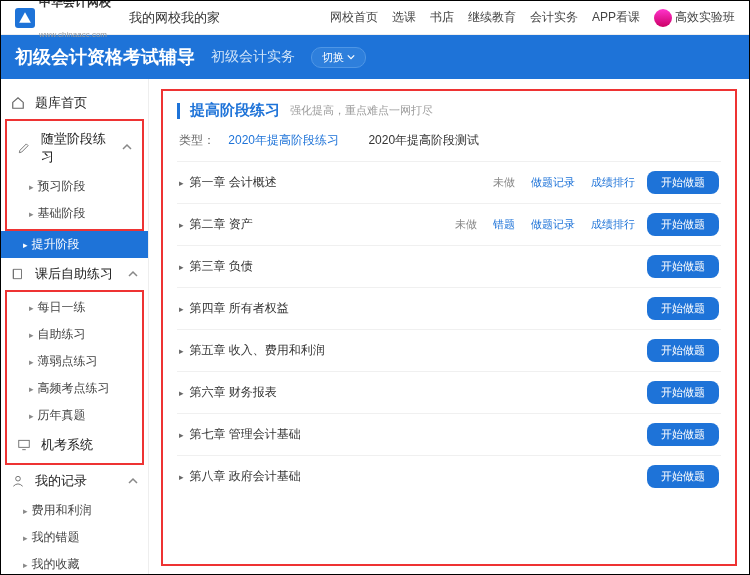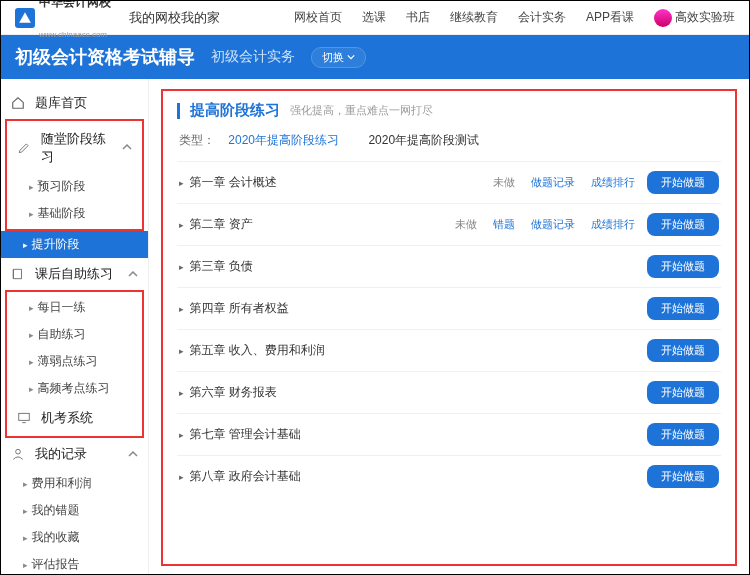--- a/index.html
+++ b/index.html
@@ -8,21 +8,21 @@
     
     
     .top-nav { display: flex; align-items: center; padding: 6px 14px; border-bottom: 1px solid #eee; height: 34px; }
     .logo-wrap { display: flex; align-items: center; gap: 4px; }
     .logo-icon { width: 20px; height: 20px; background: #1e73d8; border-radius: 3px; display: flex; align-items: center; justify-content: center; }
     .logo-icon svg { fill: #fff; width: 14px; height: 14px; }
     .logo-text { display: flex; flex-direction: column; line-height: 1; gap: 23px; }
     .logo-cn { font-size: 12px; font-weight: bold; }
     .logo-en { font-size: 8px; color: #999; }
     .slogan { margin-left: 18px; font-size: 13px; color: #333; }
-    .top-links { margin-left: auto; display: flex; gap: 20px; font-size: 12px; color: #444; align-items: center;}
+    .top-links { margin-left: auto; display: flex; gap: 14px; font-size: 12px; color: #444; align-items: center;}
     .top-links span { cursor: pointer; }
     .avatar { width: 18px; height: 18px; border-radius: 50%; background: linear-gradient(#f3c,#c06); display: inline-block; vertical-align: middle; margin-right: 3px;}
     .user-link { display: flex; align-items: center; }
     
     
     .banner { background: #1e73d8; color: #fff; height: 44px; display: flex; align-items: center; padding: 0 14px; gap: 16px;}
     .banner-title { font-size: 18px; font-weight: 700; }
     .banner-sub { font-size: 14px; color: #cfe3f8; }
     .switch-btn { background: #2e7fdc; color: #fff; font-size: 11px; padding: 2px 10px; border-radius: 10px; display: inline-flex; align-items: center; gap: 3px; cursor: pointer; border: 1px solid #4f96e5;}
     .switch-btn svg { fill: #fff; width: 8px; height: 8px; }
@@ -160,20 +160,23 @@
           </div>
         <div class="side-sub">
             <span>自助练习</span>
           </div>
         <div class="side-sub">
             <span>薄弱点练习</span>
           </div>
         <div class="side-sub">
             <span>高频考点练习</span>
           </div>
+        <div class="side-sub">
+            <span>历年真题</span>
+          </div>
 
         <div class="side-group-title" style="padding-left:10px">
           <span class="si">
               <svg viewBox="0 0 24 24">
                 <rect x="3" y="4" width="18" height="12" fill="none" stroke="#666" stroke-width="1.5"></rect>
                 <path d="M9 20 H15" stroke="#666" stroke-width="1.5"></path>
               </svg>
             </span>
           <span>机考系统</span>
         </div>

